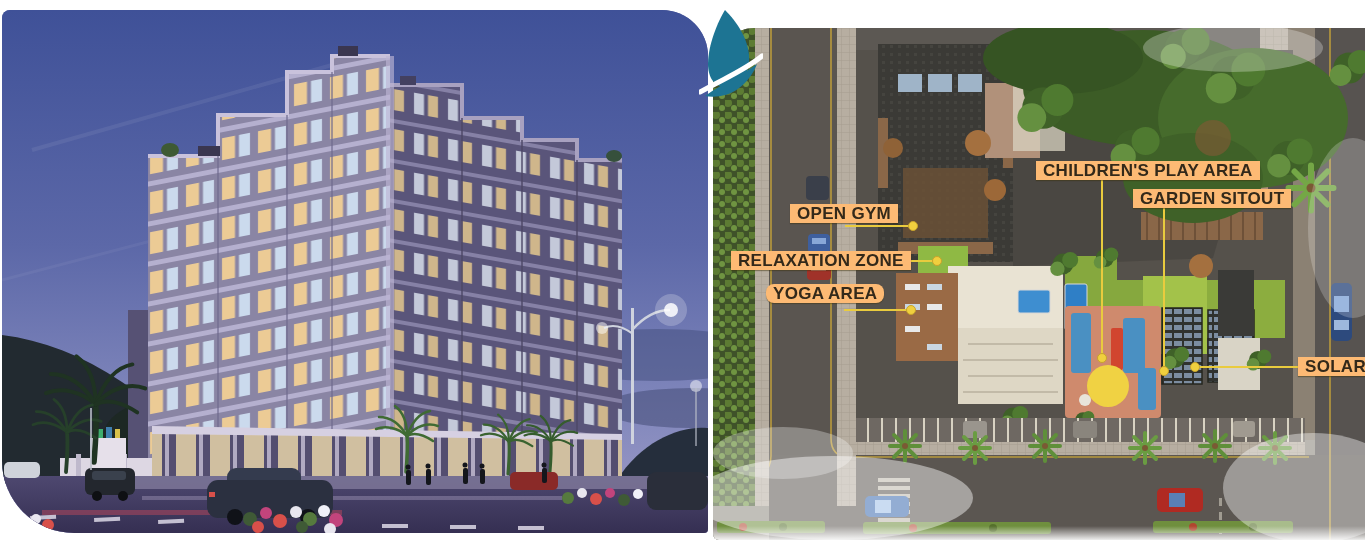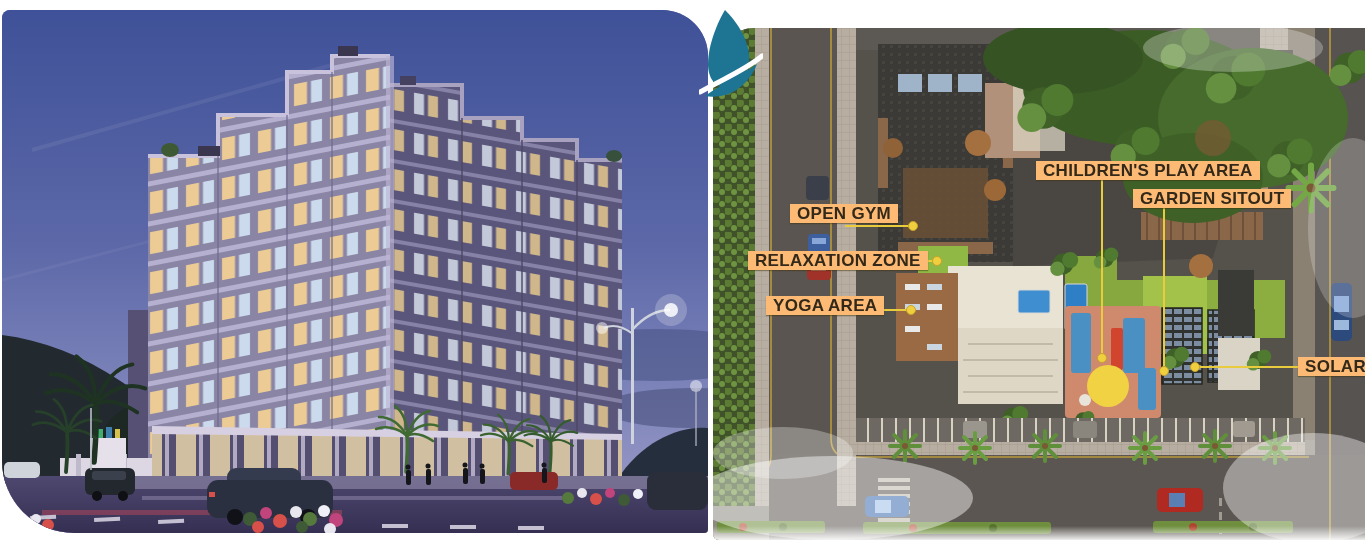--- a/index.html
+++ b/index.html
@@ -24,25 +24,25 @@
        font-weight:bold;font-size:17px;line-height:13px;letter-spacing:.3px;
        padding:3px 7px;white-space:nowrap;box-shadow:0 1px 1px rgba(60,48,8,.45);}
   .ld{position:absolute;z-index:18;background:#e9cb3e;}
   .dot{position:absolute;z-index:19;width:8px;height:8px;border-radius:50%;
        background:#f0cf3e;border:1px solid #c7a32c;}
 
   #lbl-open-gym{left:53px;top:176px;margin-left:24px;}
   #ld-open-gym{left:132px;top:197px;width:66px;height:2px;}
   #dot-open-gym{left:195px;top:193px;}
 
-  #lbl-relaxation{left:35px;top:223px;}
+  #lbl-relaxation{left:18px;top:223px;}
   #ld-relaxation{left:149px;top:232px;width:74px;height:2px;}
   #dot-relaxation{left:219px;top:228px;}
 
-  #lbl-yoga{left:53px;top:268px;}
+  #lbl-yoga{left:53px;top:256px;border-radius:8px;}
   #ld-yoga{left:131px;top:281px;width:65px;height:2px;}
   #dot-yoga{left:193px;top:277px;}
 
   #lbl-children{left:323px;top:133px;}
   #ld-children{left:388px;top:152px;width:2px;height:176px;}
   #dot-children{left:384px;top:325px;}
 
   #lbl-garden{left:420px;top:161px;}
   #ld-garden{left:450px;top:180px;width:2px;height:162px;}
   #dot-garden{left:446px;top:338px;}

